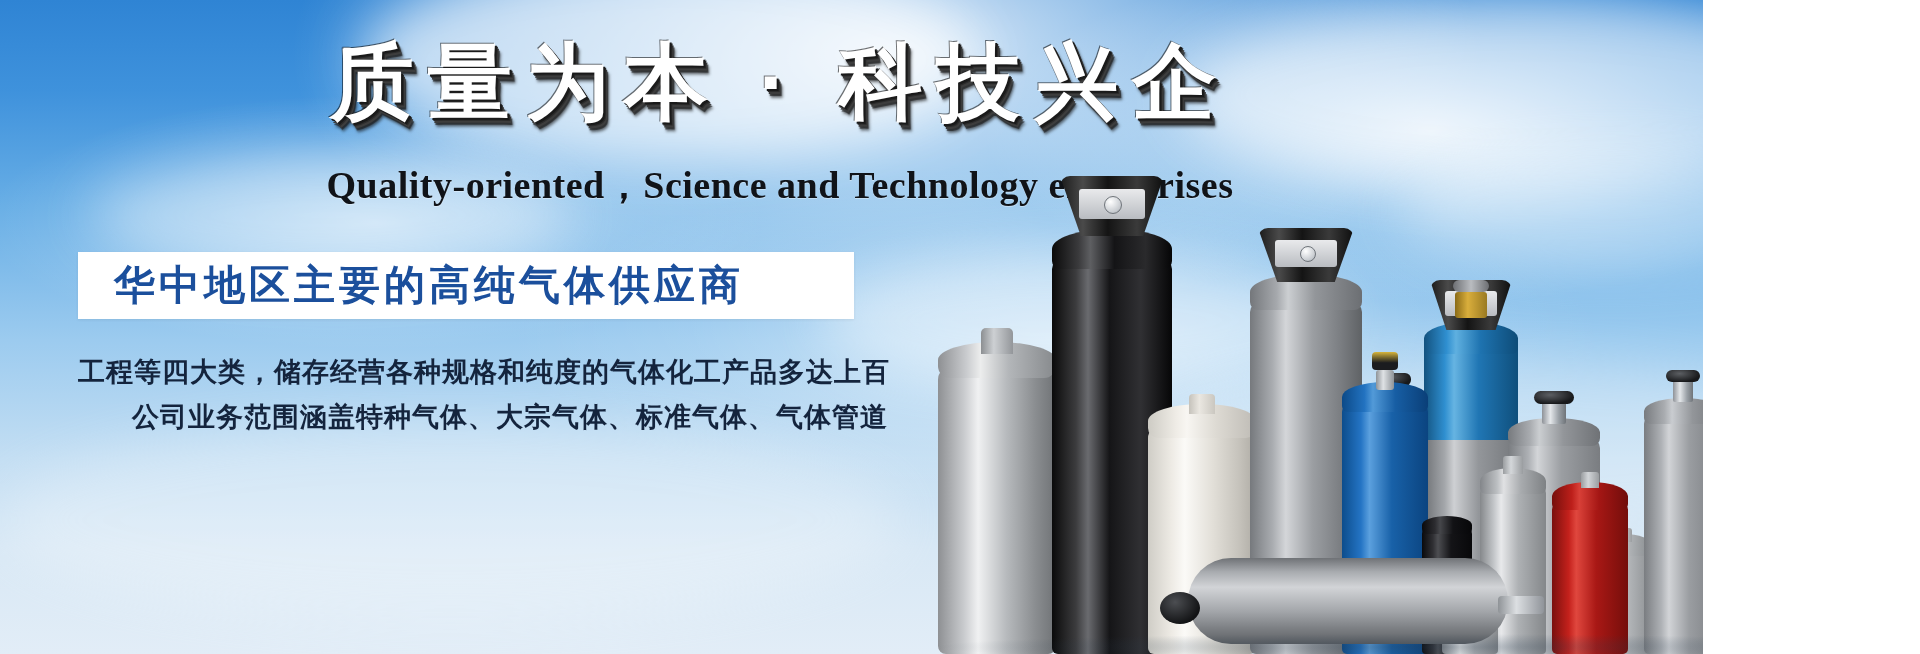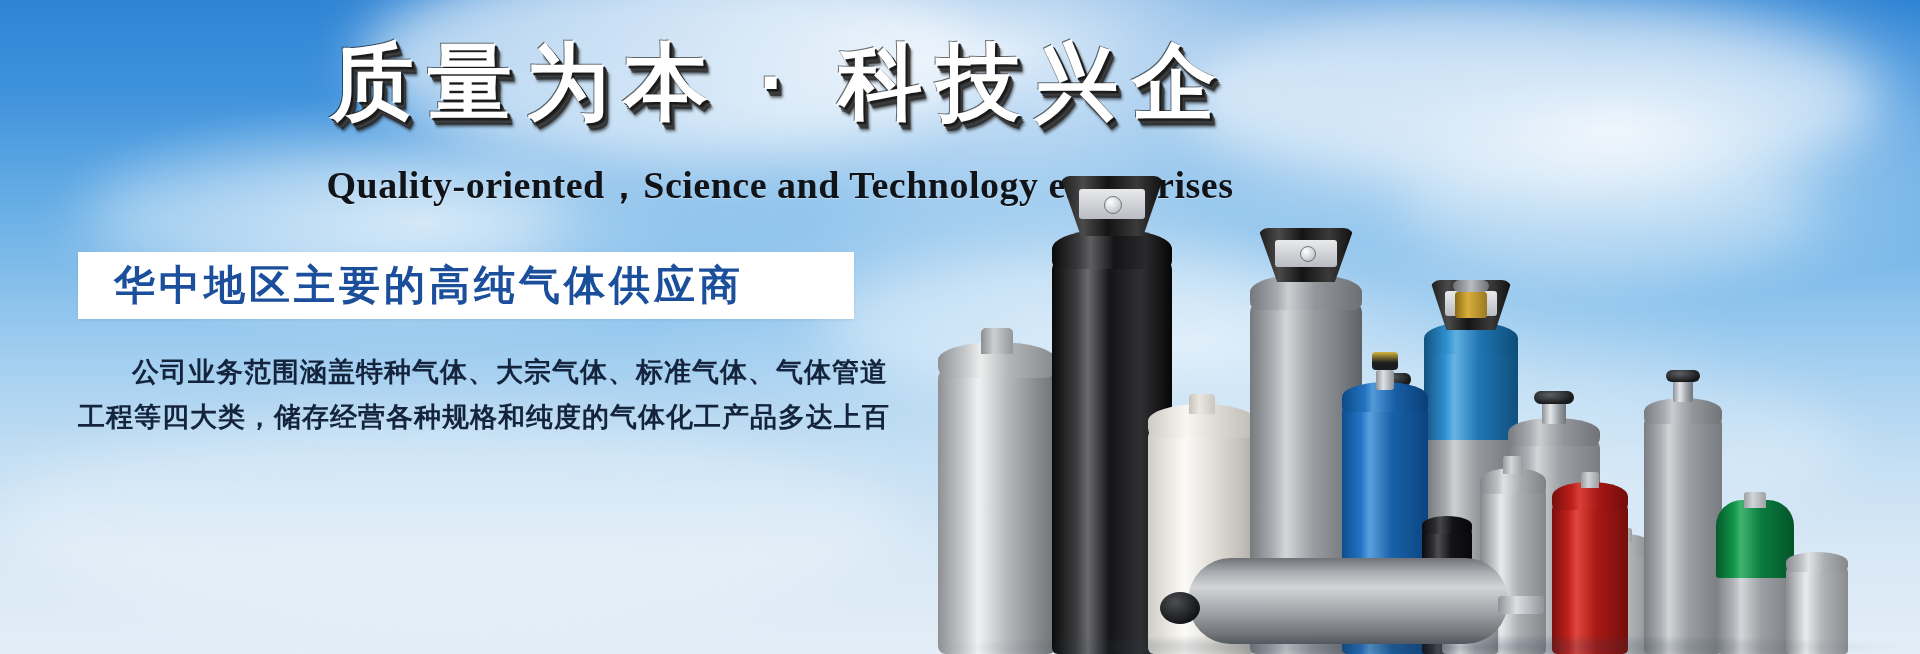--- a/index.html
+++ b/index.html
@@ -1,20 +1,20 @@
 <!DOCTYPE html>
 <html><head>
 <meta charset="utf-8">
 <style>
   * { margin:0; padding:0; box-sizing:border-box; }
   html,body { width:1920px; height:654px; overflow:hidden; }
   body { font-family:"Liberation Sans", sans-serif; }
 
   .banner{
-    position:relative; width:1920px; height:654px; overflow:hidden;
+    position:relative; width:1703px; height:654px; overflow:hidden;
     background:
       radial-gradient(ellipse 900px 420px at 52% 8%, rgba(255,255,255,0.85) 0%, rgba(255,255,255,0.35) 38%, rgba(255,255,255,0) 66%),
       radial-gradient(ellipse 620px 240px at 84% 20%, rgba(255,255,255,0.80) 0%, rgba(255,255,255,0.25) 45%, rgba(255,255,255,0) 72%),
       radial-gradient(ellipse 520px 170px at 22% 34%, rgba(255,255,255,0.55) 0%, rgba(255,255,255,0.12) 50%, rgba(255,255,255,0) 75%),
       radial-gradient(ellipse 700px 220px at 62% 52%, rgba(255,255,255,0.50) 0%, rgba(255,255,255,0.10) 52%, rgba(255,255,255,0) 78%),
       linear-gradient(to bottom, #2f84d4 0%, #3f92dc 14%, #69afe6 32%, #9ccbef 52%, #c3def3 70%, #d8e8f5 84%, #e2edf7 100%);
   }
 
   
   .cloud{ position:absolute; border-radius:50%; background:rgba(255,255,255,0.75); filter:blur(26px); pointer-events:none;}
@@ -108,22 +108,22 @@
   <div class="cloud c7"></div>
 
   <div class="headline">质量为本 · 科技兴企</div>
   <div class="subhead">Quality-oriented，Science and Technology enterprises</div>
 
   <div class="callout">
     <span class="callout-text">华中地区主要的高纯气体供应商</span>
   </div>
 
   <div class="para">
+    <div class="line">工程等四大类，储存经营各种规格和纯度的气体化工产品多达上百</div>
     <div class="line indent">公司业务范围涵盖特种气体、大宗气体、标准气体、气体管道</div>
-    <div class="line">工程等四大类，储存经营各种规格和纯度的气体化工产品多达上百</div>
   </div>
 
   <div class="cylinders">
 
     <div class="cyl" style="left:8px; width:118px; height:330px;">
       <div class="body-sh" style="height:288px;border-radius:14px 14px 8px 8px;
         background:linear-gradient(to right,#8e9093 0%,#c9cbce 22%,#f0f1f2 34%,#b7babd 58%,#8b8e91 82%,#6f7275 100%);"></div>
       <div class="shoulder" style="bottom:276px;height:36px;border-radius:50% 50% 12px 12px;
         background:linear-gradient(to right,#8e9093 0%,#c9cbce 24%,#eceded 36%,#b3b6b9 60%,#86898c 100%);"></div>
       <div class="neck" style="bottom:300px;width:32px;height:26px;border-radius:5px 5px 0 0;

